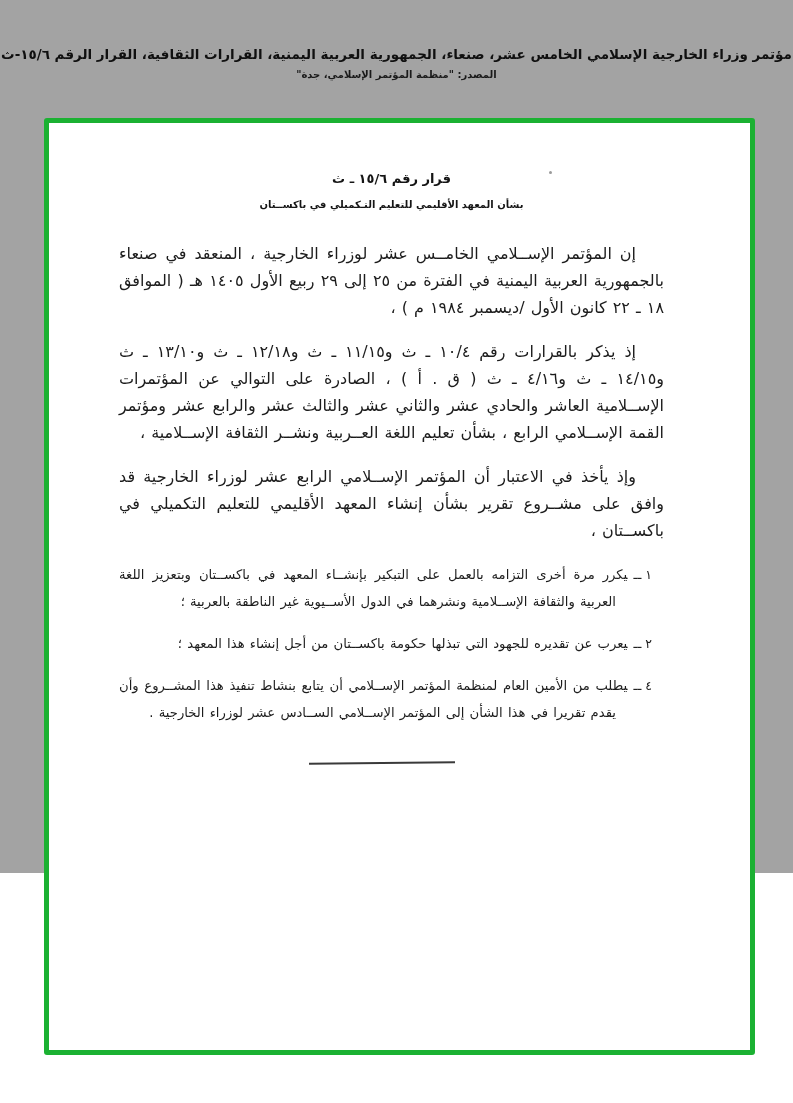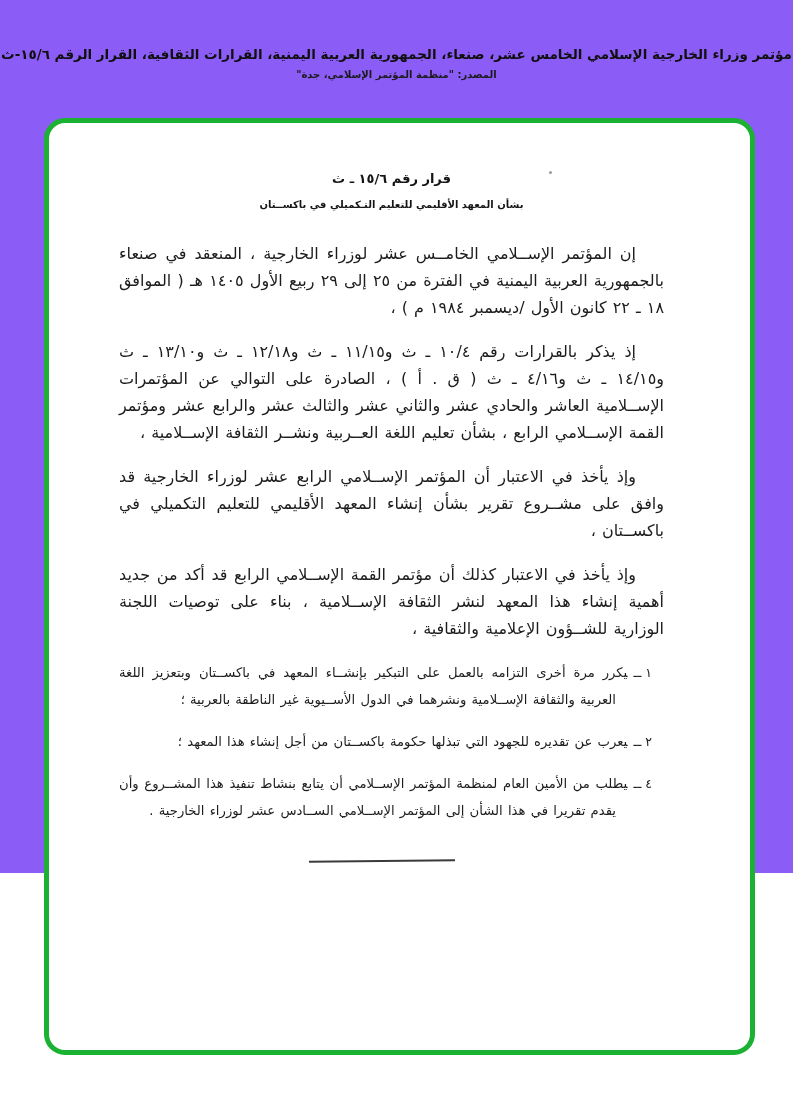--- a/index.html
+++ b/index.html
@@ -8,21 +8,21 @@
     background: #ffffff;
     width: 793px;
     height: 1103px;
     overflow: hidden;
     font-family: "DejaVu Sans", sans-serif;
   }
   .page {
     position: relative;
     width: 793px;
     height: 873px;
-    background: #8b5cf6;
+    background: #a3a3a3;
     direction: rtl;
   }
   .scan-header {
     position: absolute;
     top: 46px;
     left: 0;
     right: 0;
     text-align: center;
     color: #111111;
   }
@@ -39,21 +39,21 @@
     font-size: 10px;
     color: #1a1a1a;
   }
   .doc-frame {
     position: absolute;
     left: 44px;
     top: 118px;
     width: 701px;
     height: 927px;
     border: 5px solid #1bb132;
-    border-radius: 21px;
+    border-radius: 3px;
     background: #ffffff;
     box-sizing: content-box;
   }
   .doc-content {
     position: absolute;
     top: 48px;
     right: 86px;
     left: 70px;
     color: #1c1c1c;
   }
@@ -119,21 +119,20 @@
     <span class="speck" style="top:48px; right:198px;"></span>
 
     <div class="doc-content">
       <div class="doc-title-1">قرار رقم ١٥/٦ ـ ث</div>
       <div class="doc-title-2">بشأن المعهد الأقليمي للتعليم التـكميلي في باكســتان</div>
 
       <div class="doc-body">
         <p>إن المؤتمر الإســلامي الخامــس عشر لوزراء الخارجية ، المنعقد في صنعاء بالجمهورية العربية اليمنية في الفترة من ٢٥ إلى ٢٩ ربيع الأول ١٤٠٥ هـ ( الموافق ١٨ ـ ٢٢ كانون الأول /ديسمبر ١٩٨٤ م ) ،</p>
         <p>إذ يذكر بالقرارات رقم ١٠/٤ ـ ث و١١/١٥ ـ ث و١٢/١٨ ـ ث و١٣/١٠ ـ ث و١٤/١٥ ـ ث و٤/١٦ ـ ث ( ق . أ ) ، الصادرة على التوالي عن المؤتمرات الإســلامية العاشر والحادي عشر والثاني عشر والثالث عشر والرابع عشر ومؤتمر القمة الإســلامي الرابع ، بشأن تعليم اللغة العــربية ونشــر الثقافة الإســلامية ،</p>
         <p>وإذ يأخذ في الاعتبار أن المؤتمر الإســلامي الرابع عشر لوزراء الخارجية قد وافق على مشــروع تقرير بشأن إنشاء المعهد الأقليمي للتعليم التكميلي في باكســتان ،</p>
-        <p>وإذ يأخذ في الاعتبار كذلك أن مؤتمر القمة الإســلامي الرابع قد أكد من جديد أهمية إنشاء هذا المعهد لنشر الثقافة الإســلامية ، بناء على توصيات اللجنة الوزارية للشــؤون الإعلامية والثقافية ،</p>
 
         <div class="item">
           <span class="item-number">١</span><span class="item-dash">ــ</span><span>يكرر مرة أخرى التزامه بالعمل على التبكير بإنشــاء المعهد في باكســتان وبتعزيز اللغة العربية والثقافة الإســلامية ونشرهما في الدول الأســيوية غير الناطقة بالعربية ؛</span>
         </div>
         <div class="item">
           <span class="item-number">٢</span><span class="item-dash">ــ</span><span>يعرب عن تقديره للجهود التي تبذلها حكومة باكســتان من أجل إنشاء هذا المعهد ؛</span>
         </div>
         <div class="item">
           <span class="item-number">٤</span><span class="item-dash">ــ</span><span>يطلب من الأمين العام لمنظمة المؤتمر الإســلامي أن يتابع بنشاط تنفيذ هذا المشــروع وأن يقدم تقريرا في هذا الشأن إلى المؤتمر الإســلامي الســادس عشر لوزراء الخارجية .</span>
         </div>

